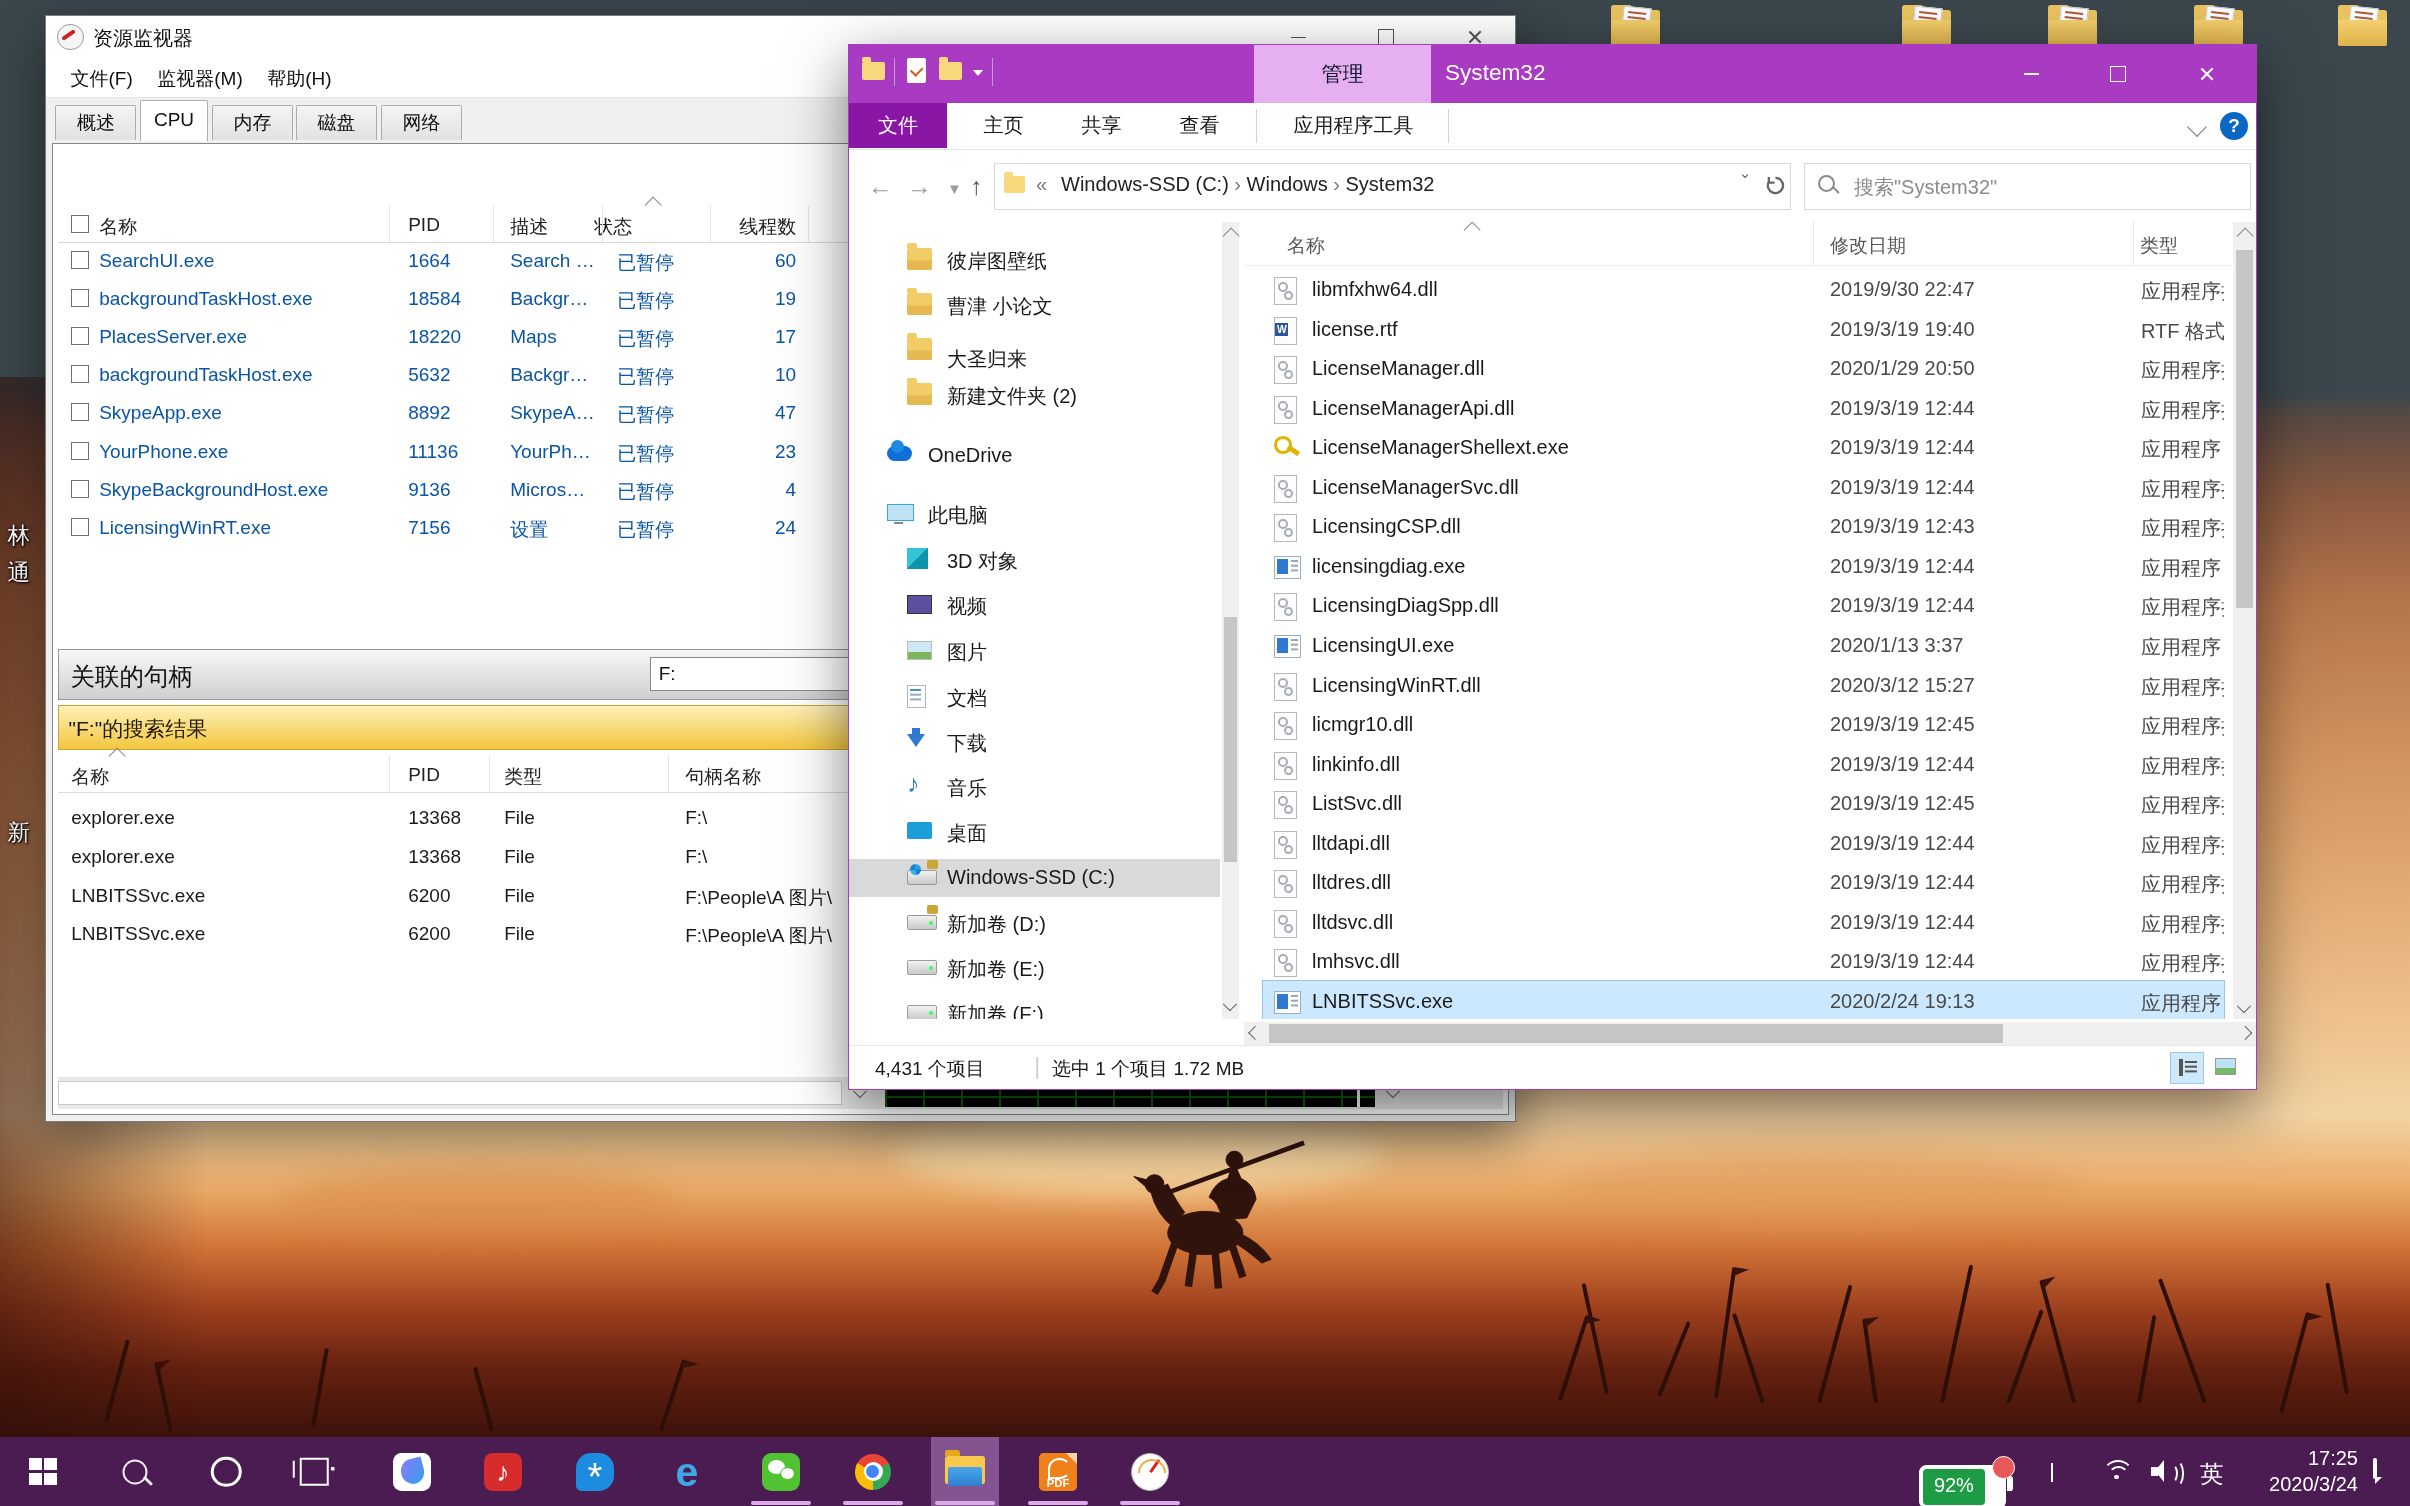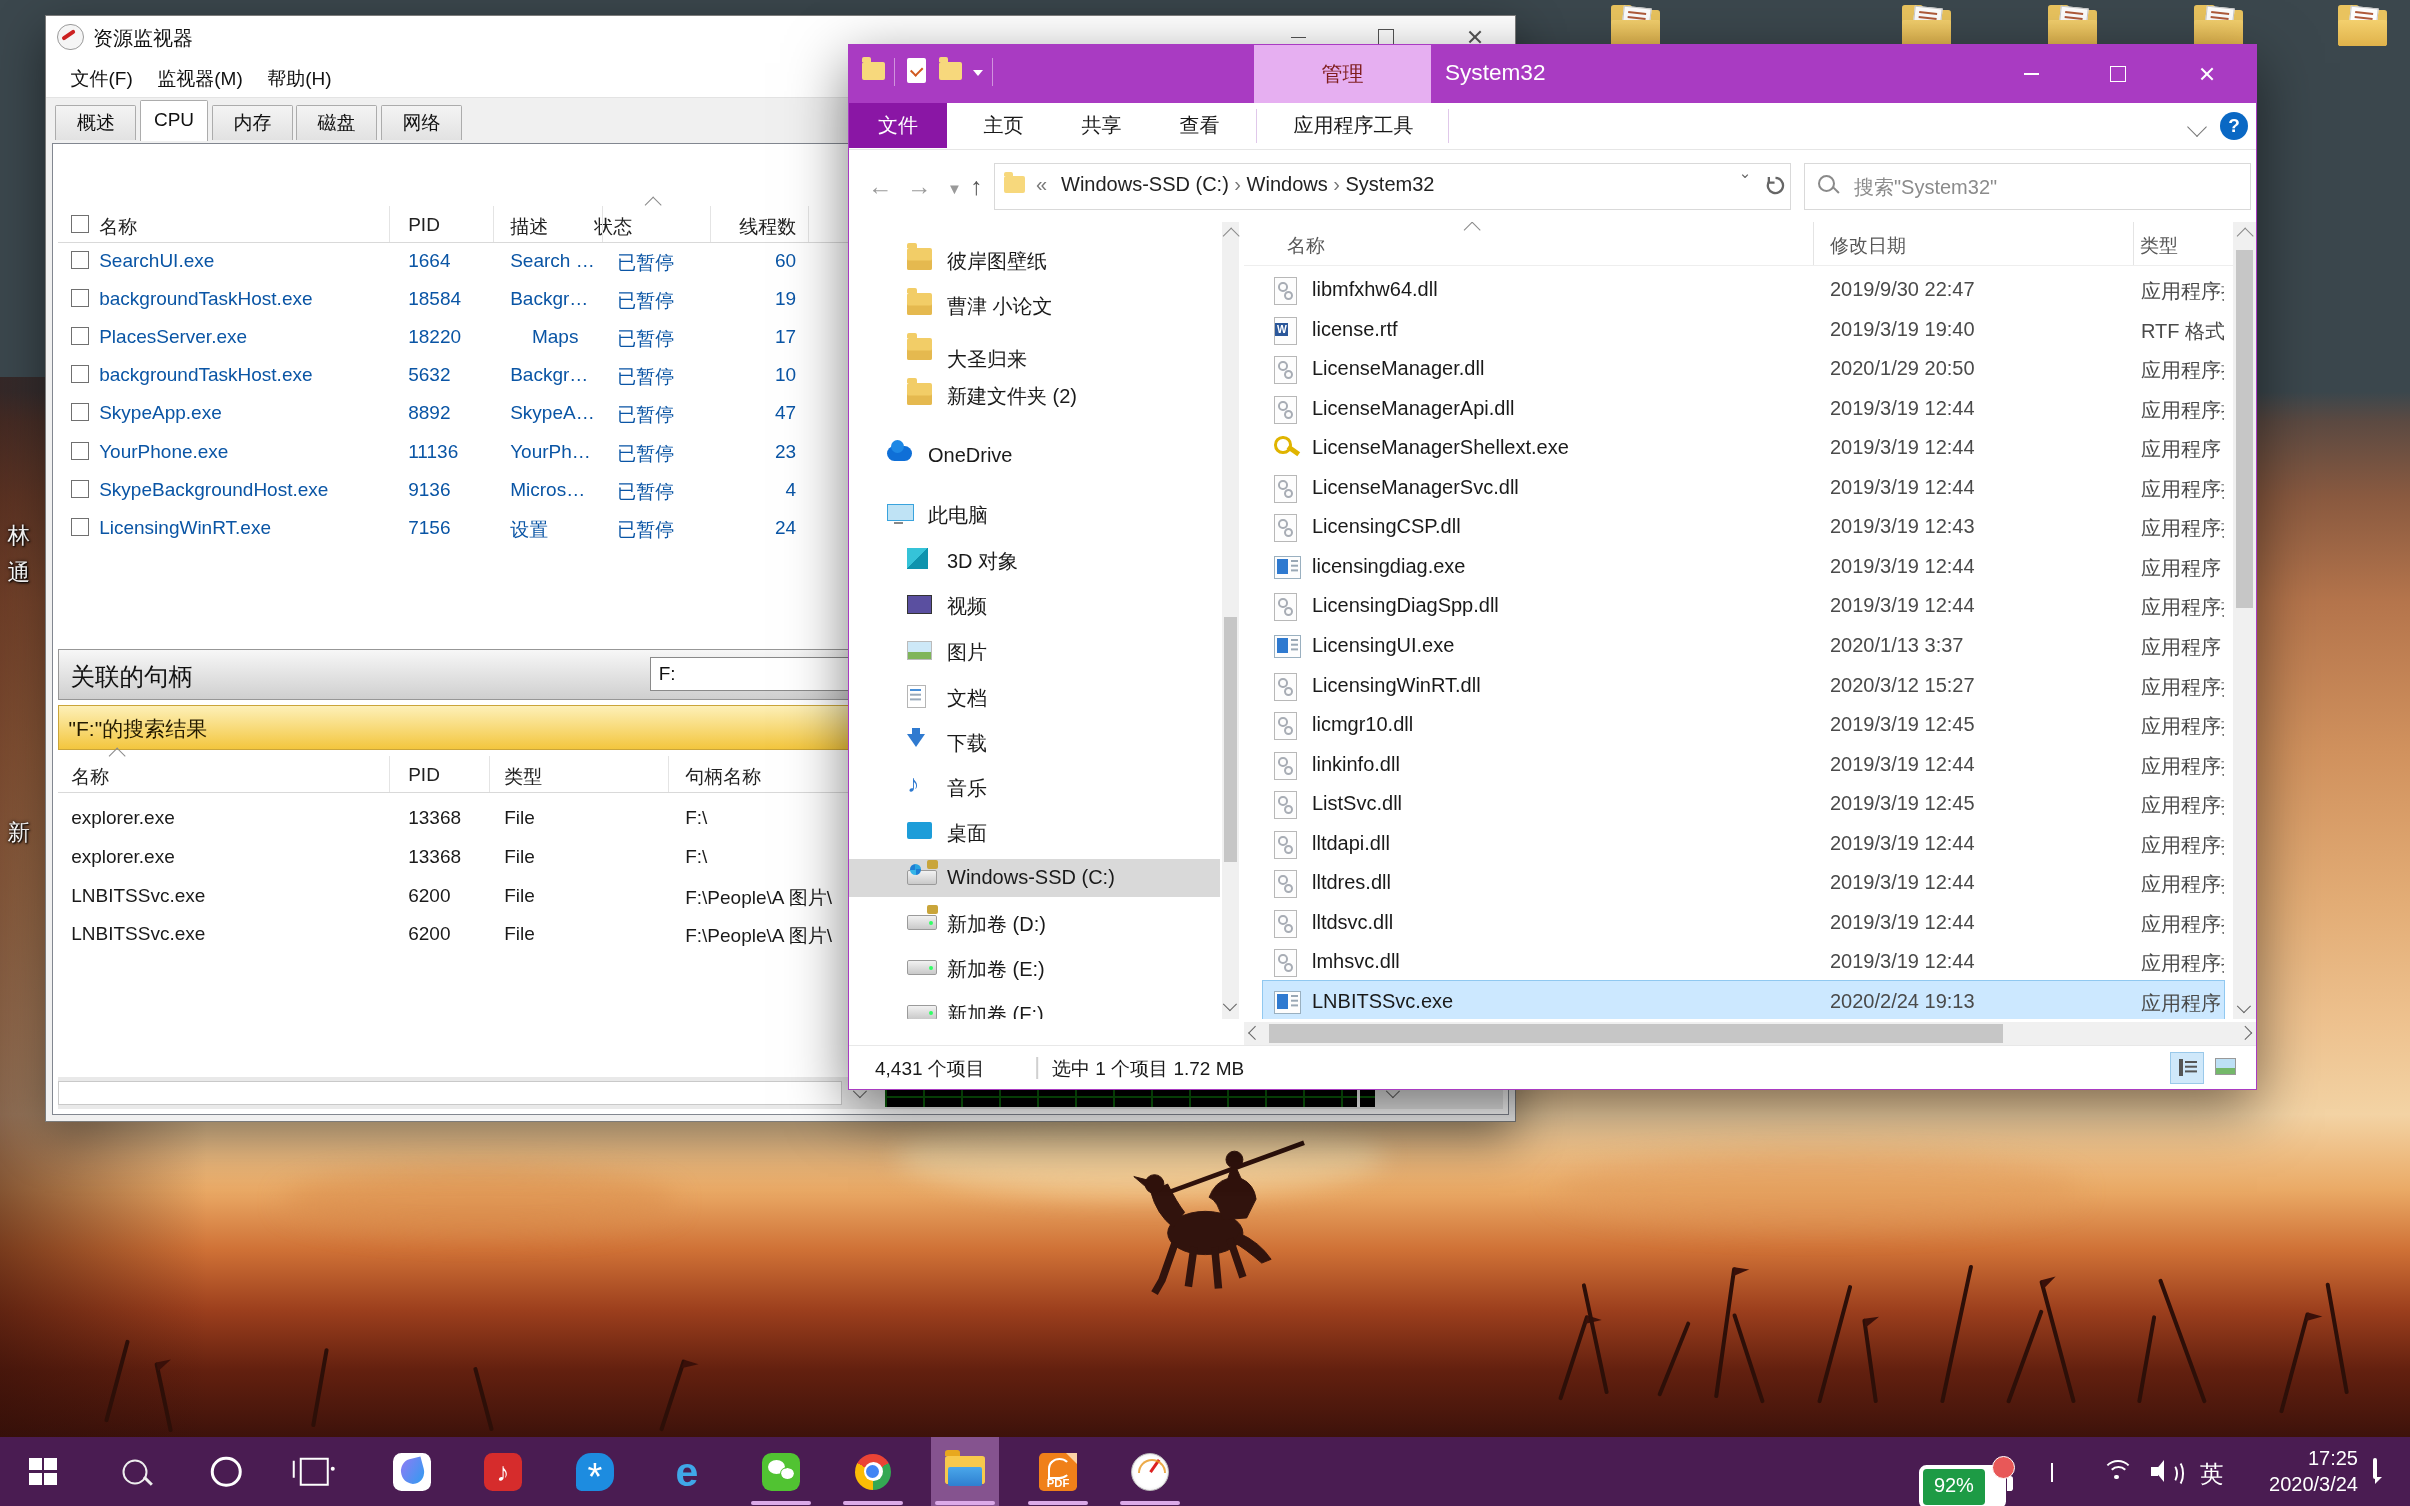--- a/index.html
+++ b/index.html
@@ -64,21 +64,21 @@
   .vchev{position:absolute;width:9.4px;height:9.4px;border-left:1.9px solid #666;border-bottom:1.9px solid #666;transform:rotate(-45deg);}
   
   #explorer{left:848px;top:44px;width:1407px;height:1044px;background:#fff;border:1.9px solid #a93bc2;box-shadow:0 19px 56px rgba(0,0,0,.5);}
   #ex-title{position:absolute;left:0;top:0;right:0;height:58px;background:#a93bc2;}
   .qat-folder{position:absolute;top:17px;width:22.6px;height:18px;background:#f7d87c;border-radius:1.9px;}
   .qat-folder:before{content:"";position:absolute;left:0;top:-4.7px;width:9.4px;height:4.7px;background:#f7d87c;border-radius:1.9px 1.9px 0 0;}
   .qat-sep{position:absolute;top:13px;width:0.9px;height:28px;background:rgba(255,255,255,.45);}
   .qat-check{position:absolute;top:13px;width:19px;height:24.5px;background:#fff;border-radius:1.9px;}
   .qat-check:before{content:"";position:absolute;left:3.8px;top:7.5px;width:9.4px;height:5.6px;border-left:2.8px solid #d05a20;border-bottom:2.8px solid #d05a20;transform:rotate(-45deg);}
   .qat-dd{position:absolute;top:24.5px;width:0;height:0;border-left:5.6px solid transparent;border-right:5.6px solid transparent;border-top:6.6px solid #fff;}
-  #ex-manage{position:absolute;left:405px;top:0;width:177px;height:58px;background:#e6aff1;color:#7f1d1d;font-size:21px;text-align:center;line-height:58px;}
+  #ex-manage{position:absolute;left:405px;top:0;width:177px;height:58px;background:#e6aff1;color:#0f172a;font-size:21px;text-align:center;line-height:58px;}
   #ex-systitle{position:absolute;left:596px;top:15px;color:#fff;font-size:22.6px;}
   .ex-ctl{position:absolute;top:13px;width:60px;height:32px;}
   .ex-ctl .bar-min{background:#fff;}
   .ex-ctl .box-max{border-color:#fff;}
   .ex-ctl .x-ico:before,.ex-ctl .x-ico:after{background:#fff;}
   #ex-ribbon{position:absolute;left:0;top:58px;right:0;height:46px;background:#fff;border-bottom:0.9px solid #e6e6e6;}
   .rib-tab{position:absolute;top:0;height:45px;font-size:20px;color:#1a1a1a;text-align:center;line-height:45px;}
   .rib-file{background:#8a16a5;color:#fff;}
   .rib-ctx-sep{position:absolute;top:5.6px;width:0.9px;height:34px;background:#e0c8ea;}
   #rib-chev{position:absolute;top:17px;width:13px;height:13px;border-left:1.9px solid #777;border-bottom:1.9px solid #777;transform:rotate(-45deg);}
@@ -373,21 +373,21 @@
         <div class="cell" style="left: 41px; width: 282px;">backgroundTaskHost.exe</div>
         <div class="cell" style="left: 350px;">18584</div>
         <div class="cell" style="left: 452px; width: 90px;">Backgr…</div>
         <div class="cell" style="left: 559px;">已暂停</div>
         <div class="cell" style="left: 670px; width: 68px; text-align: right;">19</div>
       </div>
       <div class="rm-row" style="top: 174px;">
         <div class="chk" style="left: 13px; top: 9.4px;"></div>
         <div class="cell" style="left: 41px; width: 282px;">PlacesServer.exe</div>
         <div class="cell" style="left: 350px;">18220</div>
-        <div class="cell" style="left: 452px; width: 90px; text-align: center;">Maps</div>
+        <div class="cell" style="left: 452px; width: 90px;">Maps</div>
         <div class="cell" style="left: 559px;">已暂停</div>
         <div class="cell" style="left: 670px; width: 68px; text-align: right;">17</div>
       </div>
       <div class="rm-row" style="top: 212px;">
         <div class="chk" style="left: 13px; top: 9.4px;"></div>
         <div class="cell" style="left: 41px; width: 282px;">backgroundTaskHost.exe</div>
         <div class="cell" style="left: 350px;">5632</div>
         <div class="cell" style="left: 452px; width: 90px;">Backgr…</div>
         <div class="cell" style="left: 559px;">已暂停</div>
         <div class="cell" style="left: 670px; width: 68px; text-align: right;">10</div>

